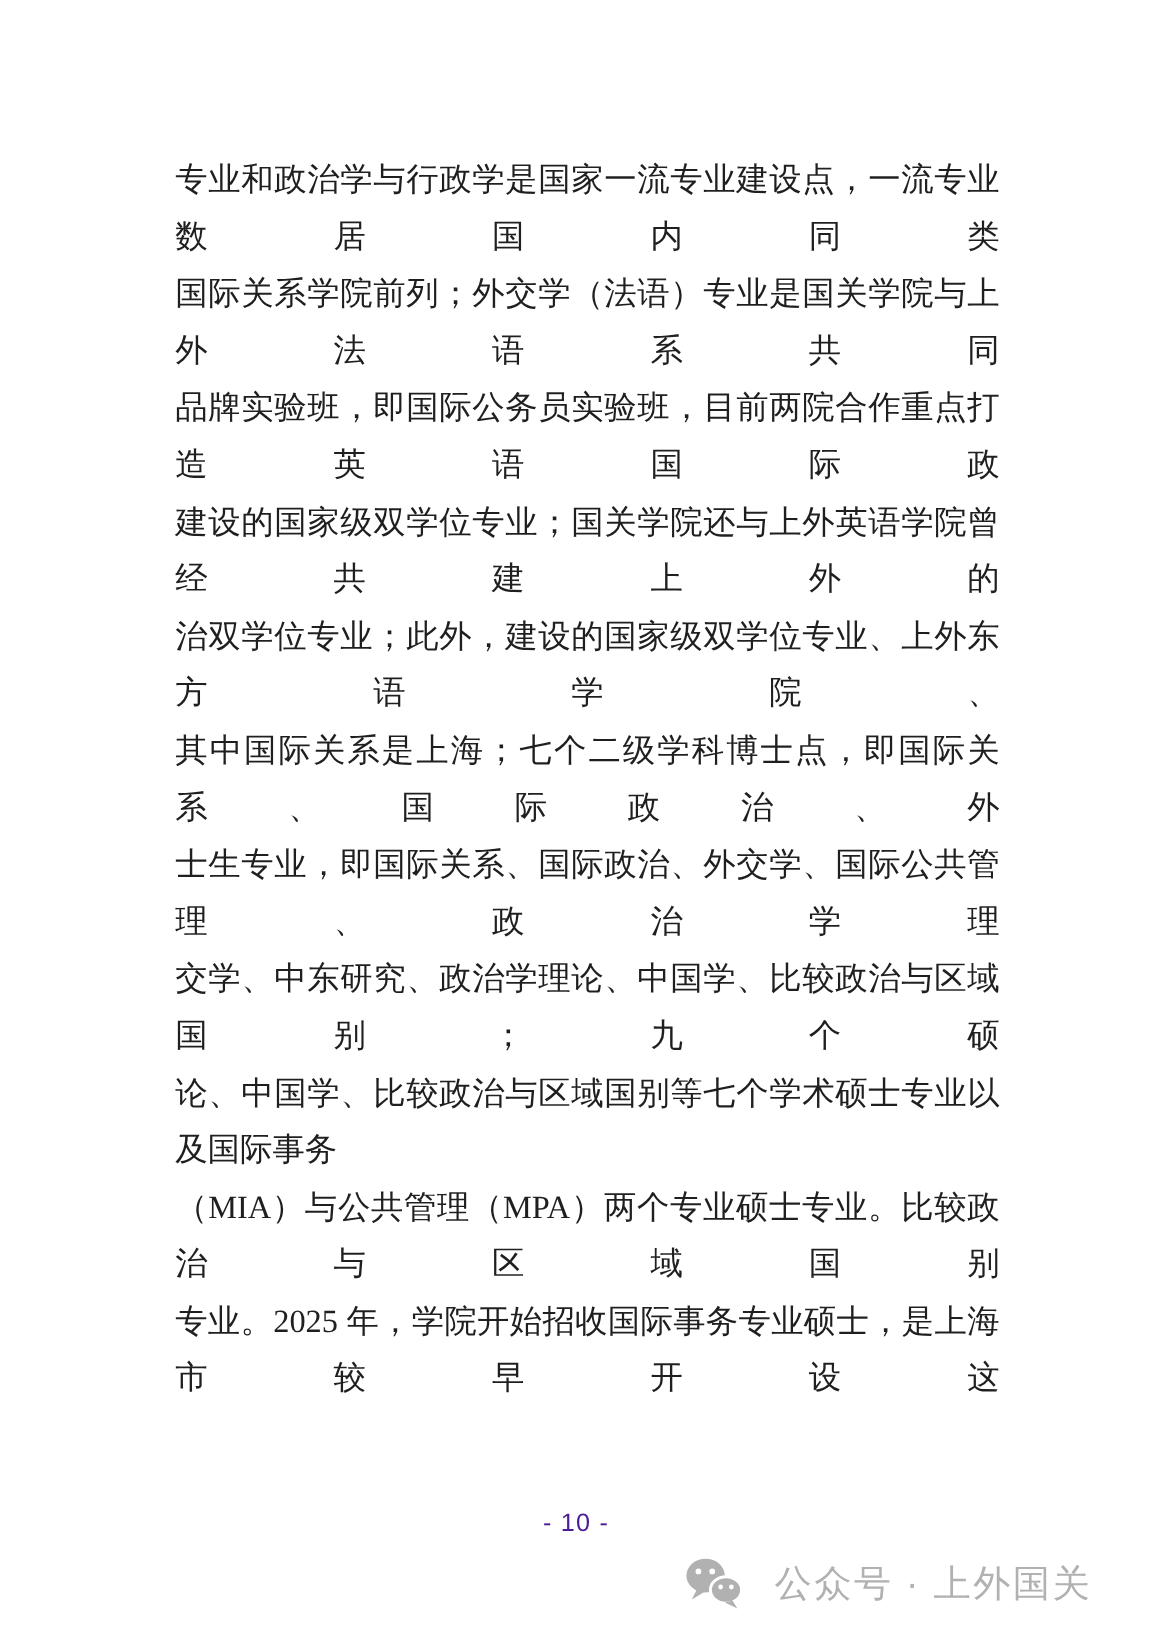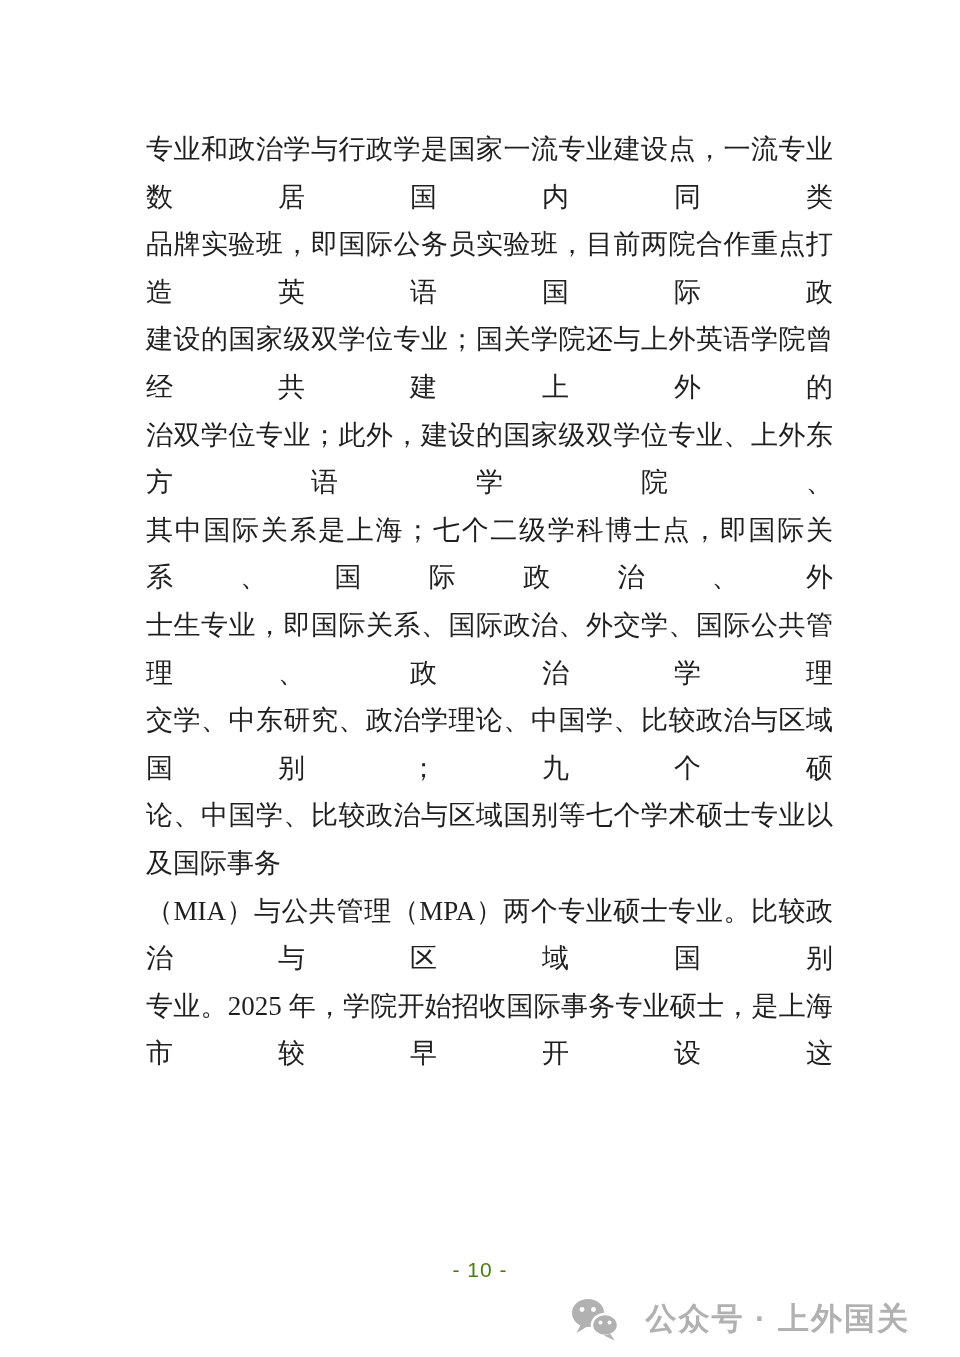--- a/index.html
+++ b/index.html
@@ -35,50 +35,50 @@
   }
   .page-number {
     position: absolute;
     left: 0;
     top: 1258px;
     width: 100%;
     text-align: center;
     font-family: "Liberation Sans", "DejaVu Sans", sans-serif;
     font-size: 21px;
     letter-spacing: 1px;
-    color: #4d7c0f;
+    color: #4c1d95;
   }
   .watermark {
     position: absolute;
     top: 1297px;
     right: 50px;
     display: flex;
-    align-items: center;
+    align-items: flex-end;
     gap: 26px;
     color: #b1b1b1;
-    font-weight: bold;
   }
   .watermark .wm-text {
     font-family: "Liberation Sans", "DejaVu Sans", sans-serif;
     font-size: 31px;
     letter-spacing: 2px;
     white-space: pre;
   }
   .watermark svg {
     display: block;
   }
 </style>
 </head>
 <body>
 
 <div class="page">
 
   <div class="text-block">
     <div class="para">
         <div class="line">专业和政治学与行政学是国家一流专业建设点，一流专业数居国内同类</div>
+        <div class="line">国际关系学院前列；外交学（法语）专业是国关学院与上外法语系共同</div>
         <div class="line">品牌实验班，即国际公务员实验班，目前两院合作重点打造英语国际政</div>
         <div class="line">建设的国家级双学位专业；国关学院还与上外英语学院曾经共建上外的</div>
         <div class="line">治双学位专业；此外，建设的国家级双学位专业、上外东方语学院、</div>
         <div class="line">其中国际关系是上海；七个二级学科博士点，即国际关系、国际政治、外</div>
         <div class="line">士生专业，即国际关系、国际政治、外交学、国际公共管理、政治学理</div>
         <div class="line">交学、中东研究、政治学理论、中国学、比较政治与区域国别；九个硕</div>
         <div class="line short">论、中国学、比较政治与区域国别等七个学术硕士专业以及国际事务</div>
         <div class="line">（MIA）与公共管理（MPA）两个专业硕士专业。比较政治与区域国别</div>
         <div class="line">专业。2025 年，学院开始招收国际事务专业硕士，是上海市较早开设这</div>
       </div>

